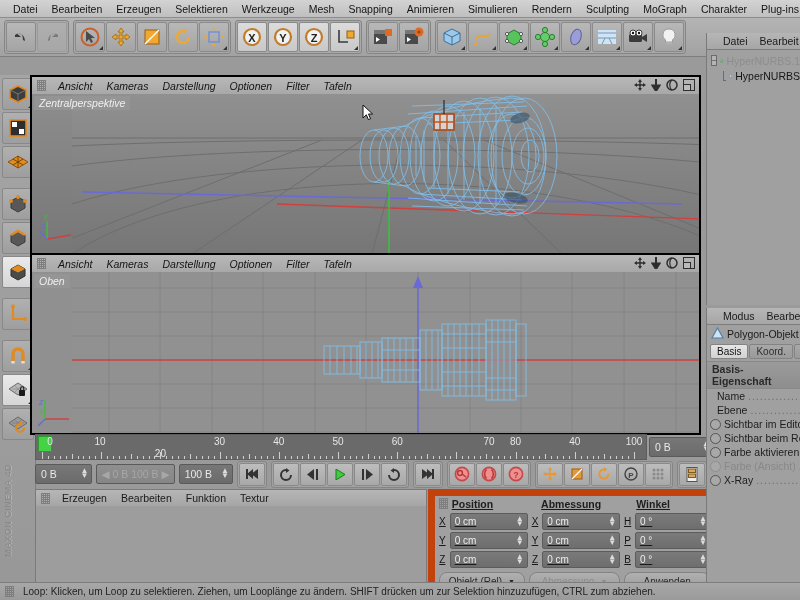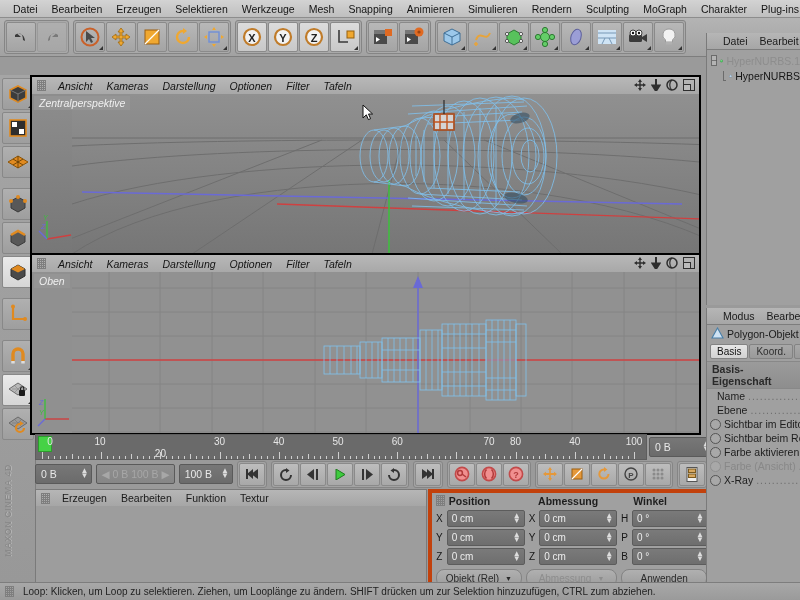--- a/index.html
+++ b/index.html
@@ -71,21 +71,21 @@
   .pgroup{display:flex;background:#a3a3a3;border:1px solid #858585;border-radius:3px;padding:1px;gap:1px;}
   .pbtn{width:24px;height:21px;display:flex;align-items:center;justify-content:center;
         background:linear-gradient(#bdbdbd,#a8a8a8);border:1px solid #8a8a8a;border-radius:2px;}
 
   
   .matpanel{position:absolute;left:35px;background:#9f9f9f;border:1px solid #7a7a7a;}
   .mathead{height:16px;background:linear-gradient(#b6b6b6,#a6a6a6);border-bottom:1px solid #7d7d7d;display:flex;align-items:center;}
   .mathead span.mi{font-size:10.5px;padding:0 7px;}
   .matbody{background:#9d9d9d;position:absolute;left:0;right:0;top:16px;bottom:0;}
 
-  .coordpanel{position:absolute;background:#a0a0a0;border:4px solid #c2410c;}
+  .coordpanel{position:absolute;background:#a0a0a0;border:7px solid #c2410c;text-decoration:underline;}
   .coordhead{height:15px;display:flex;align-items:center;}
   .chlabel{font-size:10.5px;font-weight:bold;color:#1d1d1d;}
   .crow{display:flex;align-items:center;gap:3px;margin-bottom:2px;}
   .caxis{width:9px;font-size:10px;text-align:center;color:#161616;}
   .cinput{height:15px;background:linear-gradient(#7a7a7a,#6e6e6e);border:1px solid #5c5c5c;border-radius:2px;
           color:#ededed;font-size:10px;display:flex;align-items:center;padding-left:4px;position:relative;}
   .cbtn{height:16px;background:linear-gradient(#b0b0b0,#9c9c9c);border:1px solid #838383;border-radius:8px;
         font-size:10px;display:flex;align-items:center;justify-content:center;color:#2a2a2a;}
   .cbtn.dim{color:#8d8d8d;}
 

